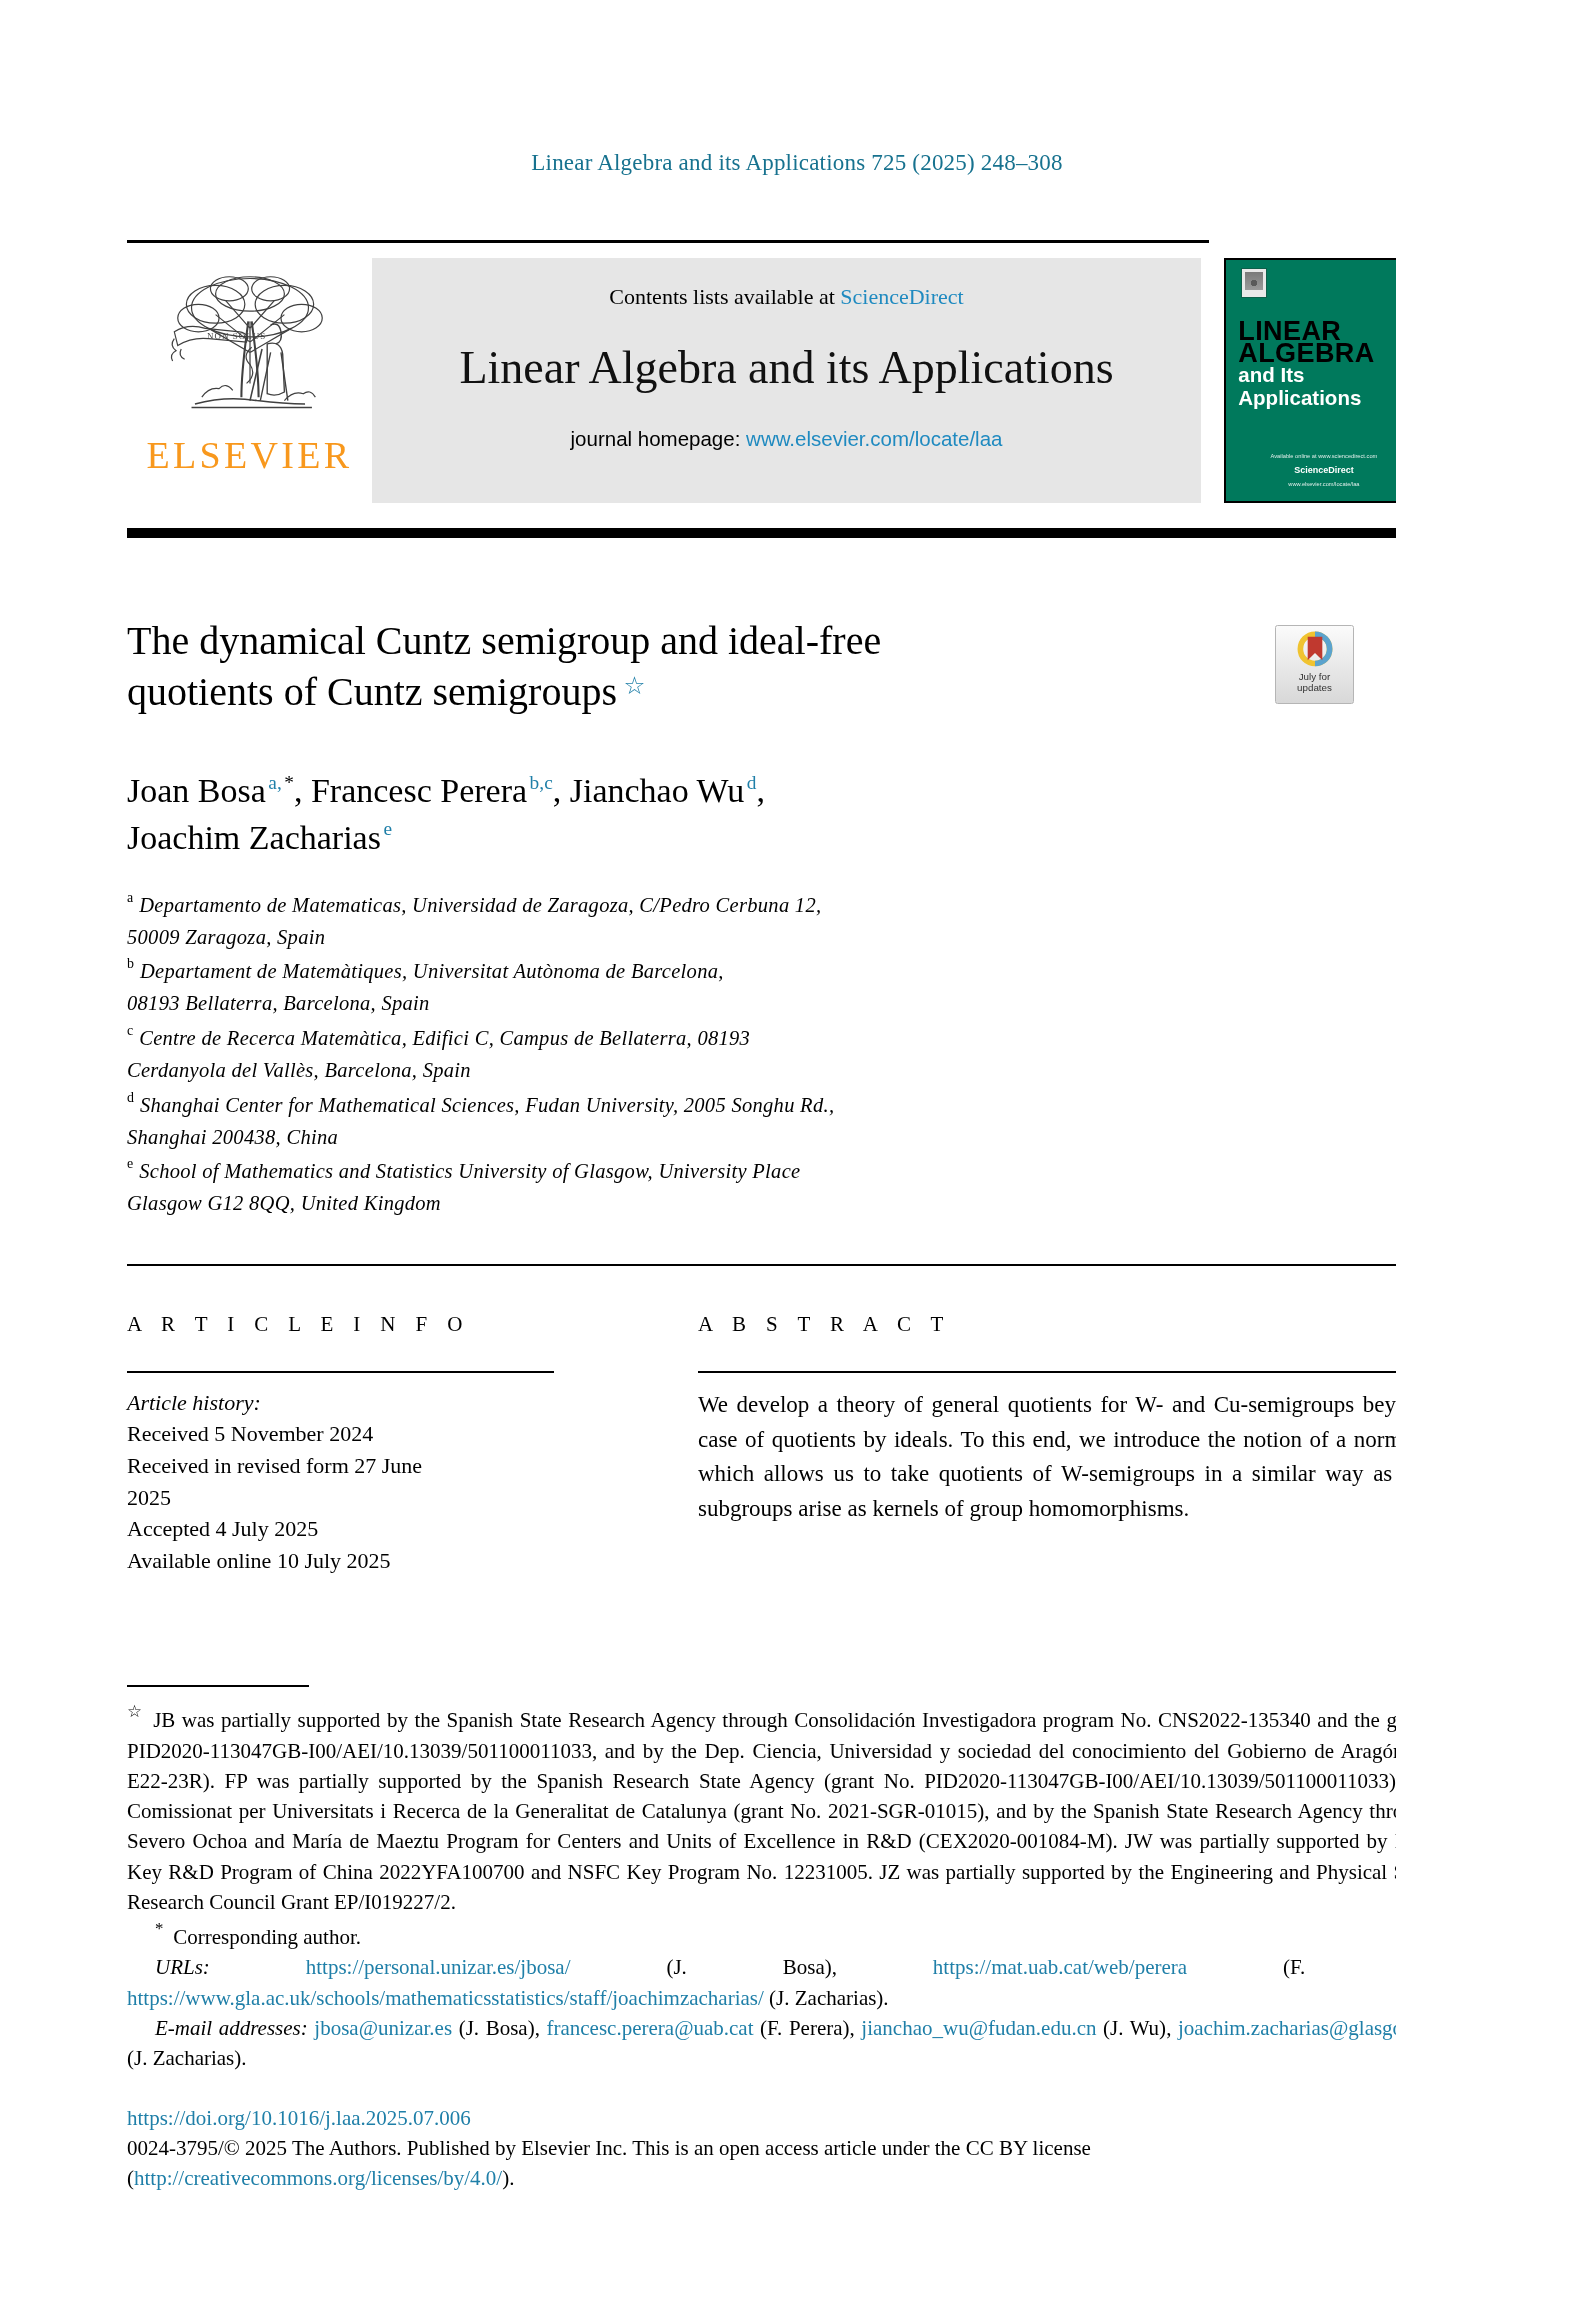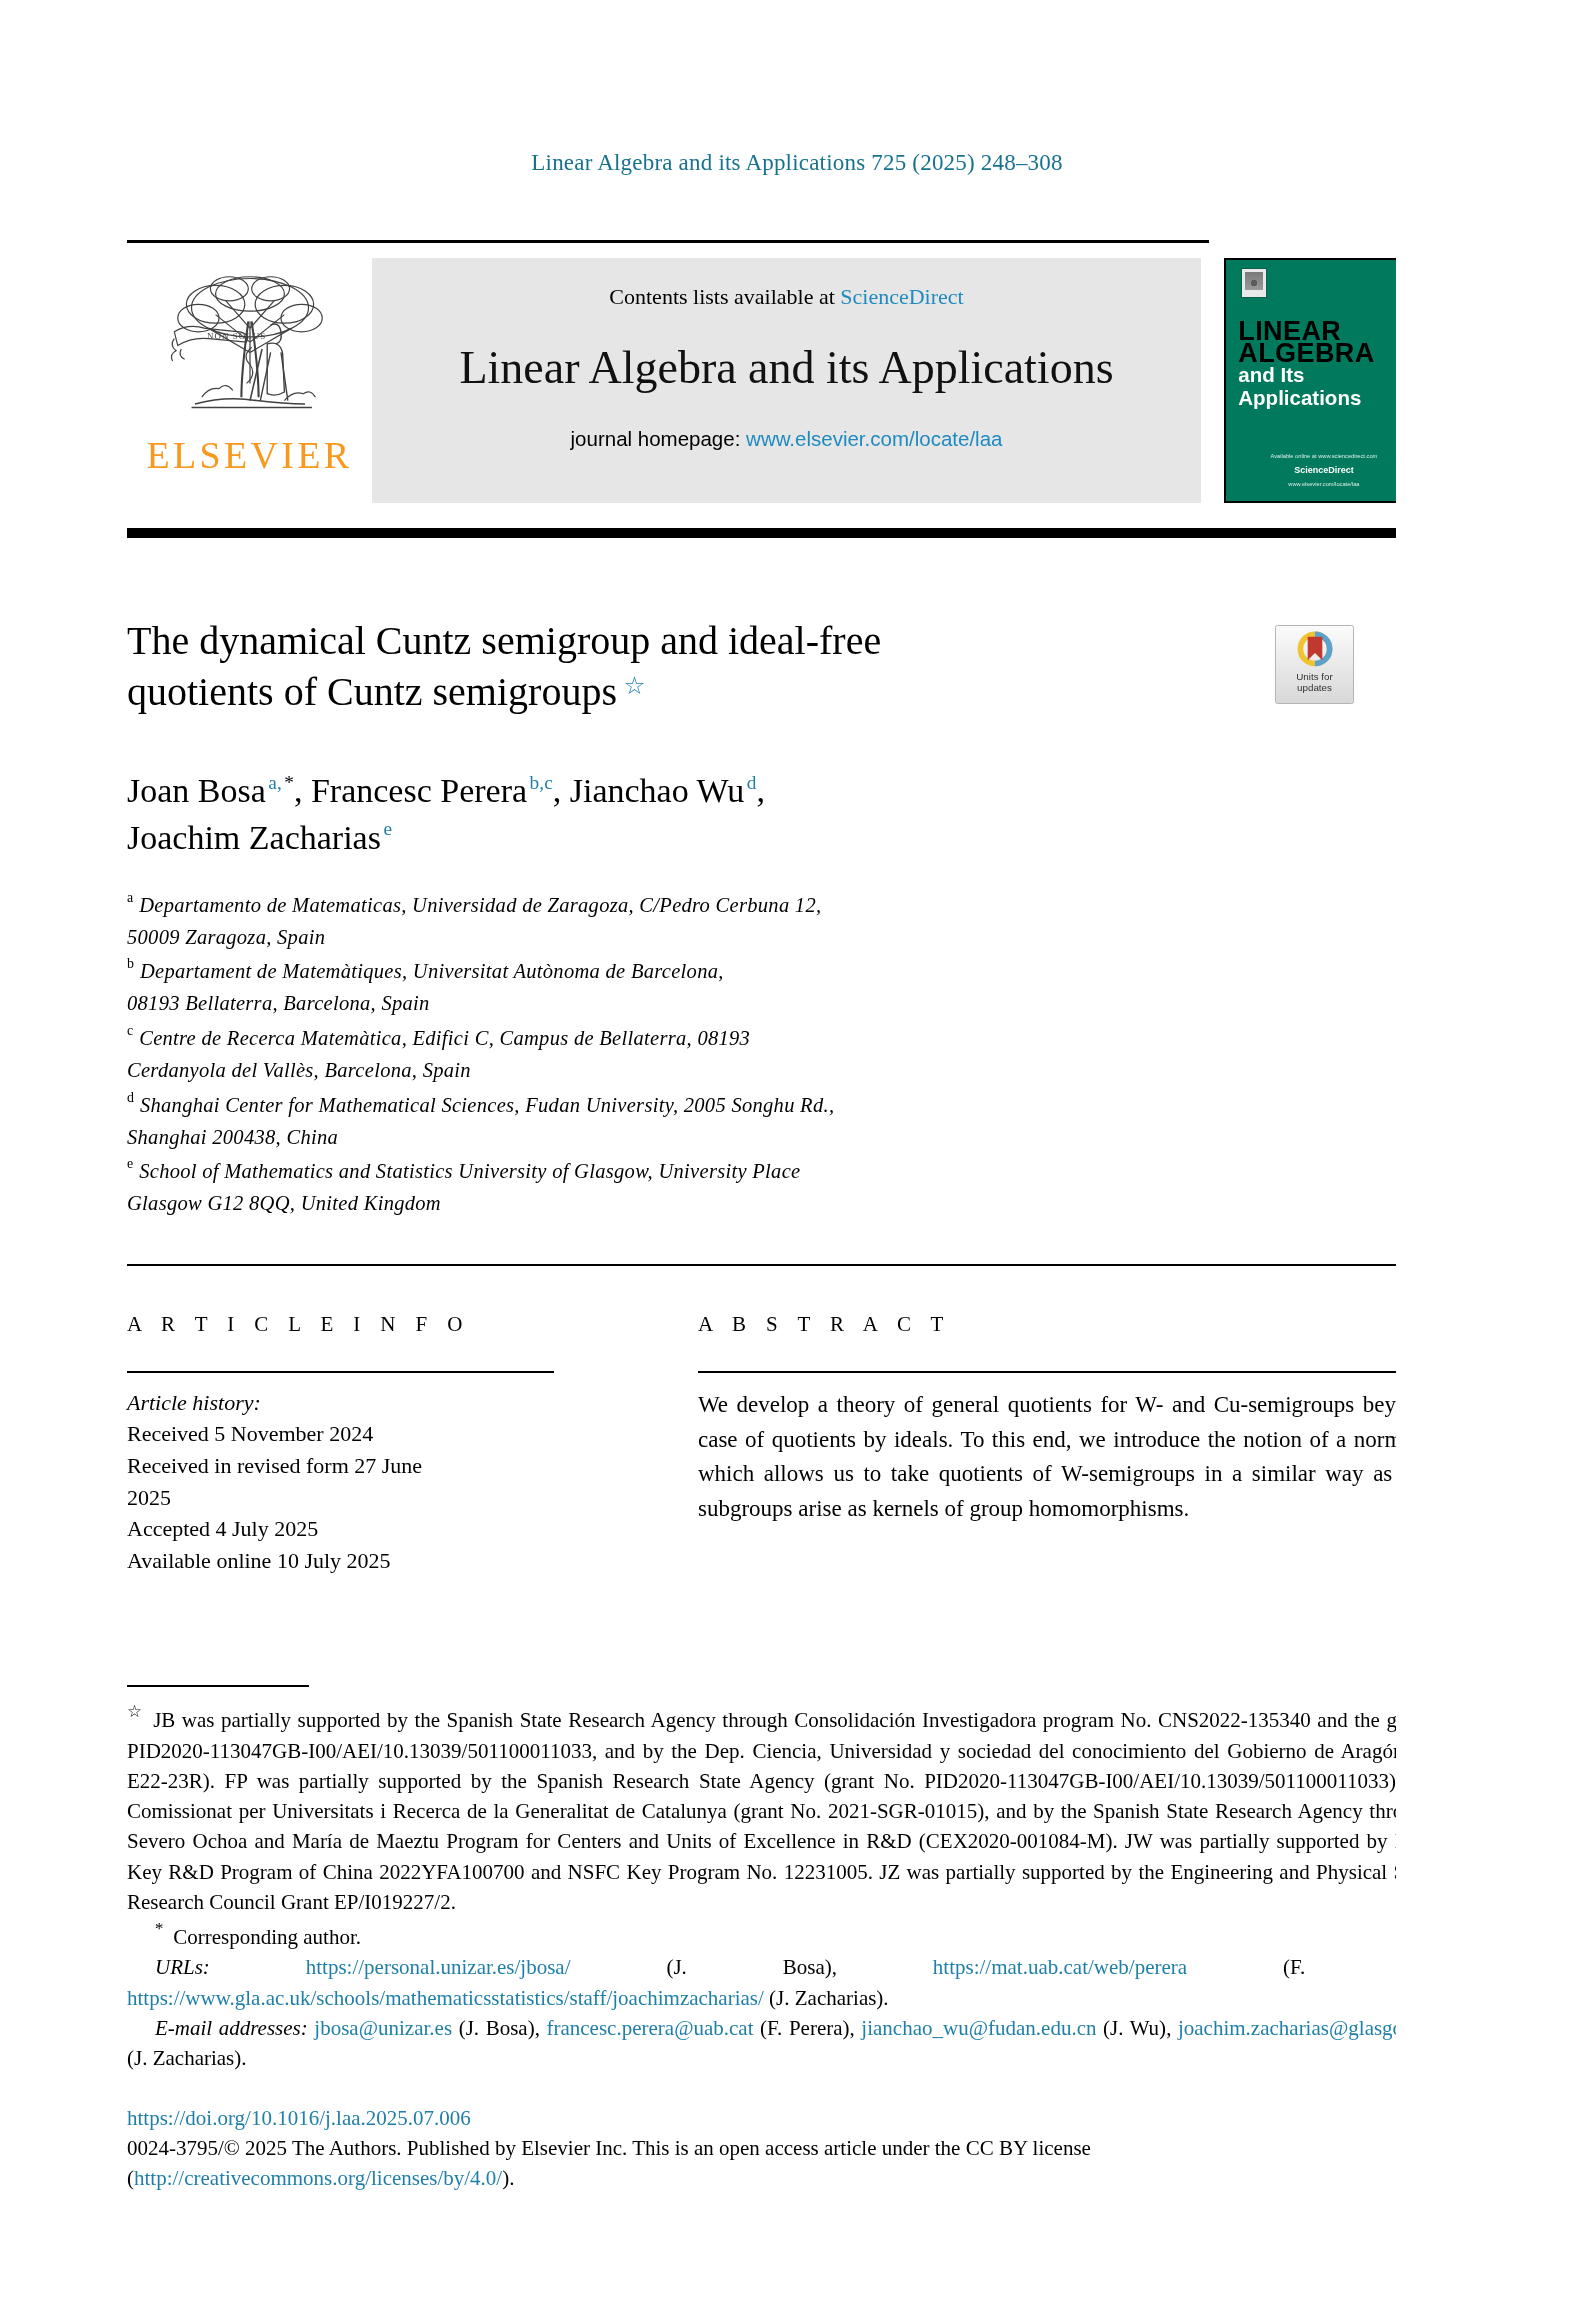--- a/index.html
+++ b/index.html
@@ -398,21 +398,21 @@
         <span>The dynamical Cuntz semigroup and ideal-free</span><br>
         <span>quotients of Cuntz semigroups</span><span class="star-mark">☆</span>
       </div>
       <div class="crossmark">
         <svg width="44" height="39" viewBox="0 0 54 48">
           <circle cx="27" cy="22" r="18" fill="none" stroke="#f0c330" stroke-width="7"></circle>
           <path d="M27 4 a18 18 0 0 1 0 36" fill="none" stroke="#5ba3ce" stroke-width="7"></path>
           <path d="M18 7 h18 v29 l-9 -9 l-9 9 z" fill="#c0392f"></path>
         </svg>
         <div class="crossmark-label">
-          <div>Units for</div>
+          <div>July for</div>
           <div>updates</div>
         </div>
       </div>
     </div>
 
     <div class="authors">
       <span><span>Joan Bosa</span><sup>a,</sup><sup class="blk">*</sup><span>, </span></span><span><span>Francesc Perera</span><sup>b,c</sup><span>, </span></span><span><span>Jianchao Wu</span><sup>d</sup><span>, </span></span><br><span><span>Joachim Zacharias</span><sup>e</sup></span>
     </div>
 
     <div class="affils">

